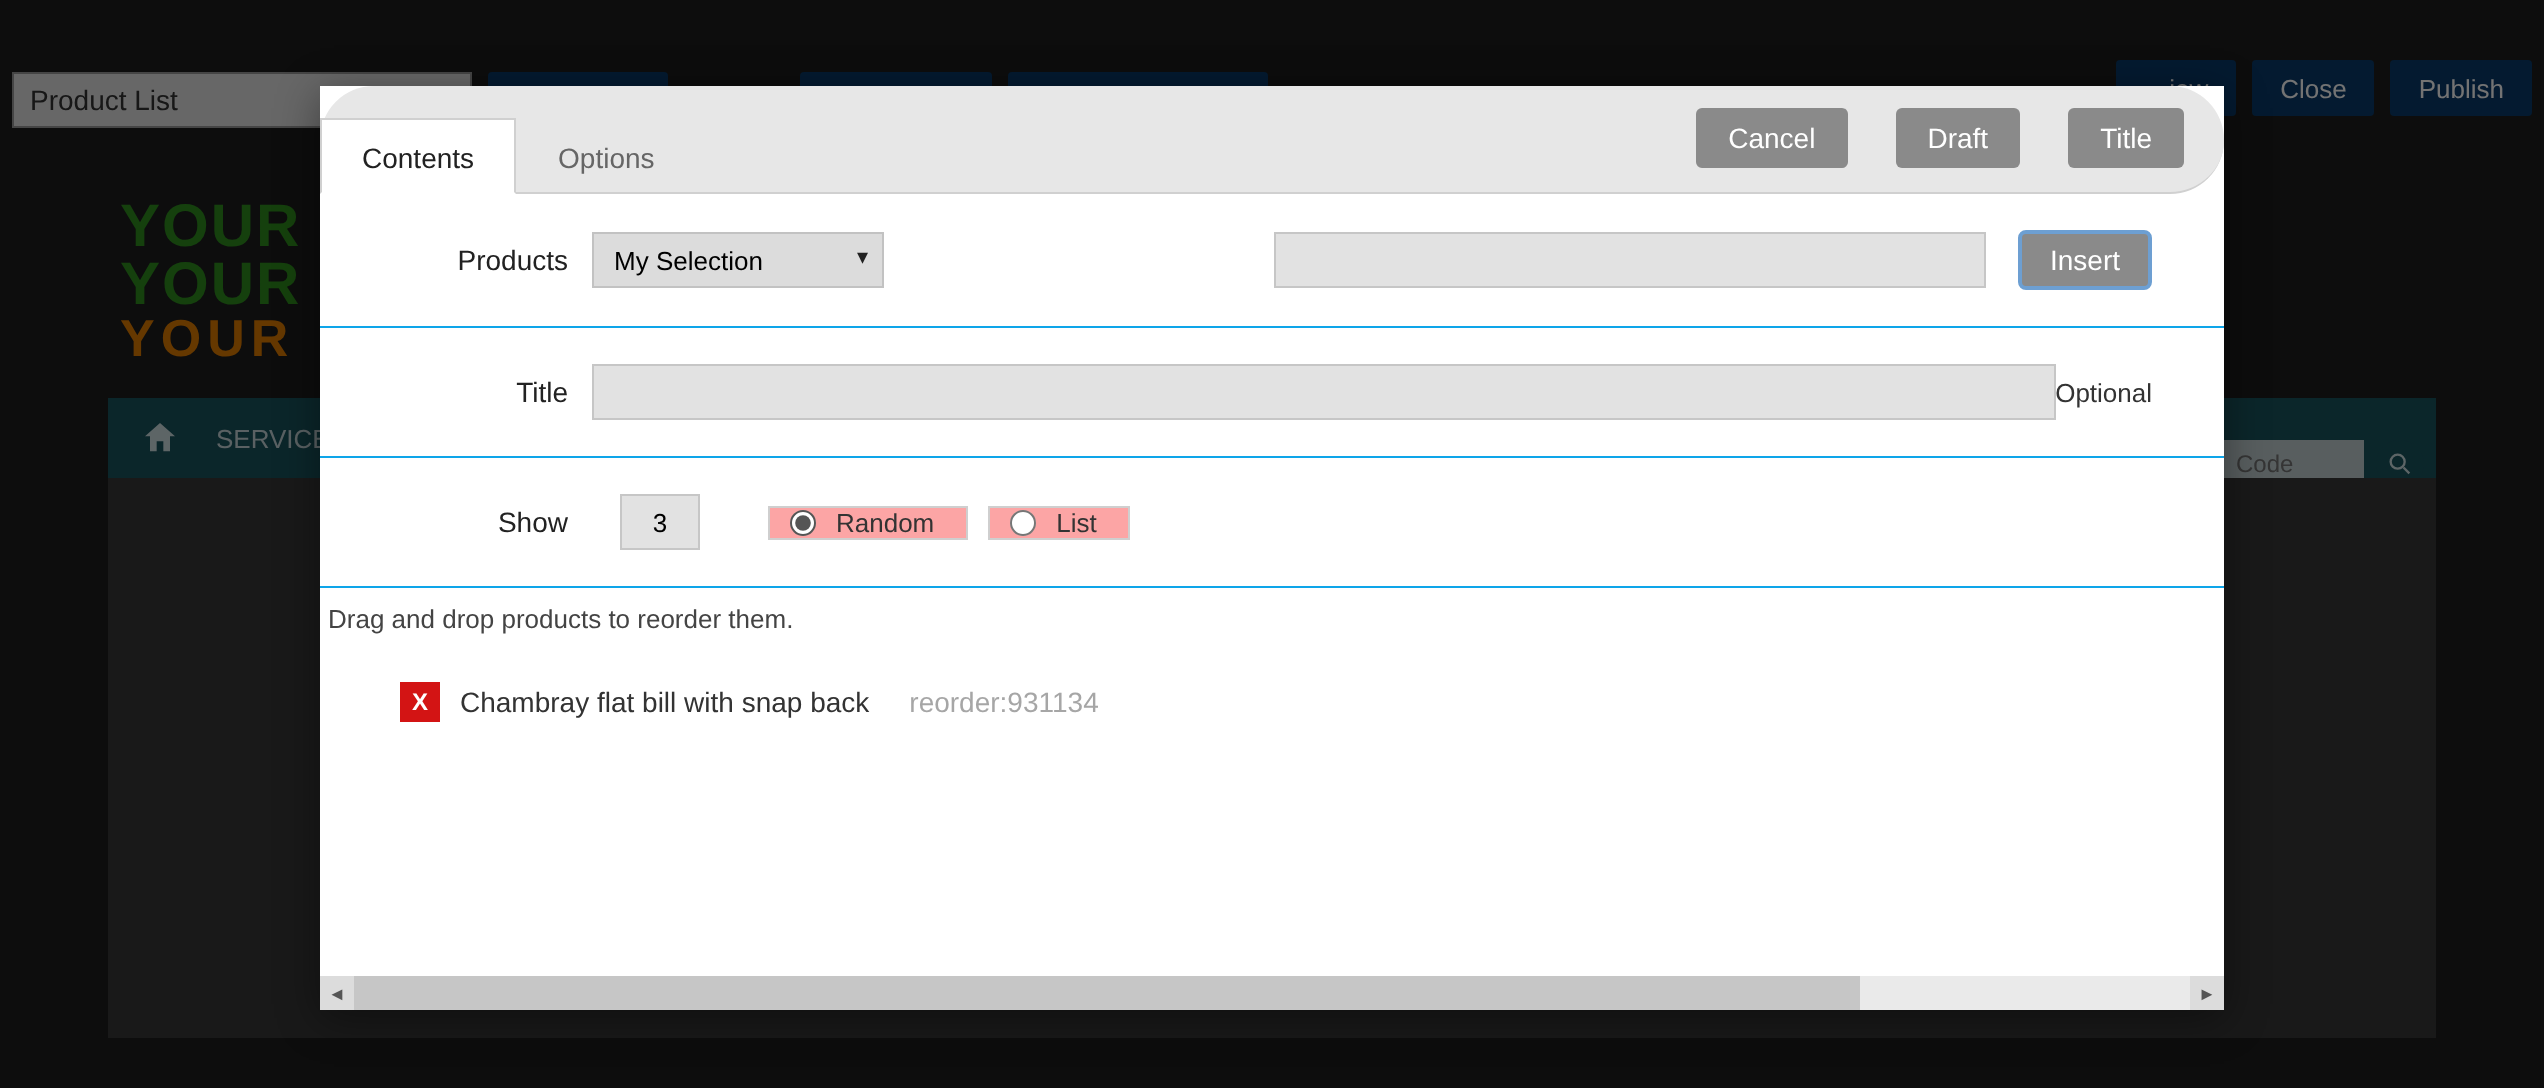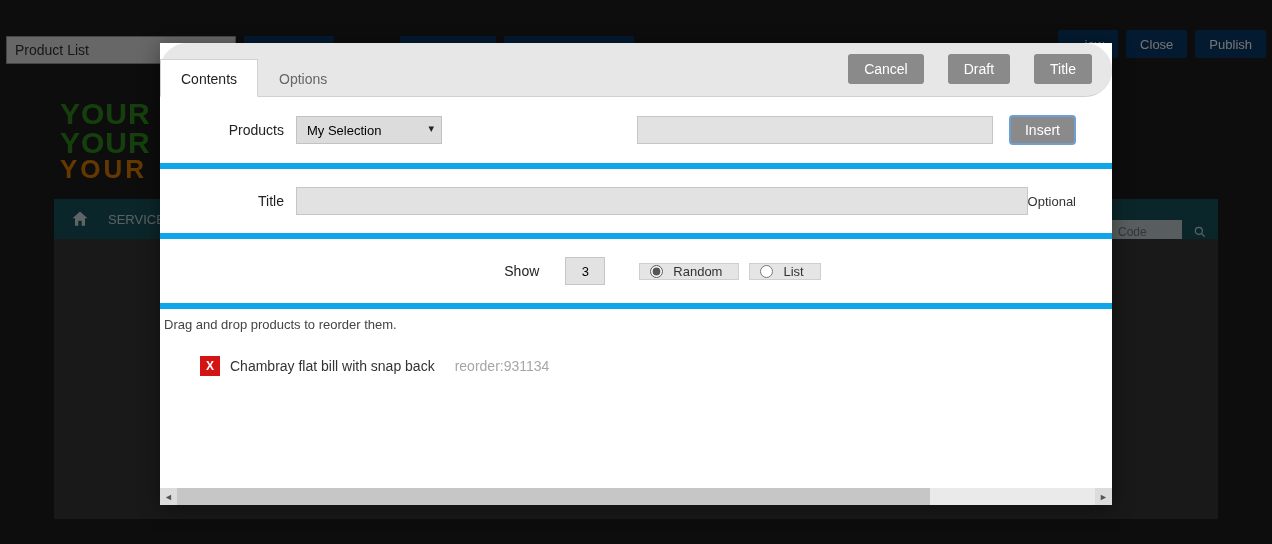--- a/index.html
+++ b/index.html
@@ -100,23 +100,23 @@
     position: absolute; right: 20px; top: 11px;
     display: flex; gap: 24px;
   }
   .gray-btn {
     background: #8a8a8a; color: #fff; border: none;
     height: 30px; padding: 0 16px;
     font-size: 14px; border-radius: 3px;
   }
 
   .form-section {
-    border-bottom: 6px solid #0ea5e9;
+    border-bottom: 1px solid #0ea5e9;
     padding: 18px 36px;
-    display: flex; align-items: center; justify-content: center;
+    display: flex; align-items: center;
   }
   .form-label {
     width: 100px; text-align: right; padding-right: 12px;
     font-size: 14px; color: #222;
   }
   .dropdown {
     background: #dcdcdc;
     border: 1px solid #c2c2c2;
     height: 28px; font-size: 13px;
     padding: 0 26px 0 10px;
@@ -136,21 +136,21 @@
     background: #8a8a8a; color:#fff; border: 2px solid #6d9fd2;
     height: 30px; padding: 0 14px; font-size: 14px; border-radius: 4px;
     margin-left: 16px;
   }
   .optional { font-size: 13px; color: #333; }
   .num-input { width: 40px; text-align: center; }
   .radio-group {
     display:flex; gap: 10px; margin-left: 20px;
   }
   .radio-box {
-    background:#e5e5e5; border:1px solid #cfcfcf;
+    background:#fca5a5; border:1px solid #cfcfcf;
     height:17px; display:flex; align-items:center; gap:10px;
     padding: 0 16px 0 10px; font-size:13px; color:#333;
   }
   .radio-box input { accent-color:#555; }
 
   .reorder-hint {
     padding: 8px 4px; font-size: 13px; color: #444;
   }
   .product-row {
     display:flex; align-items:center; gap: 10px;

